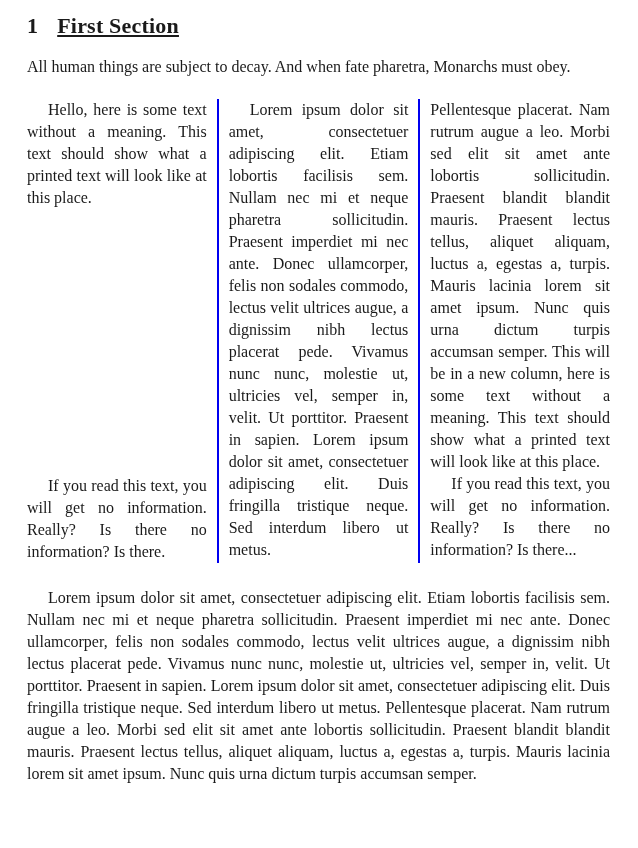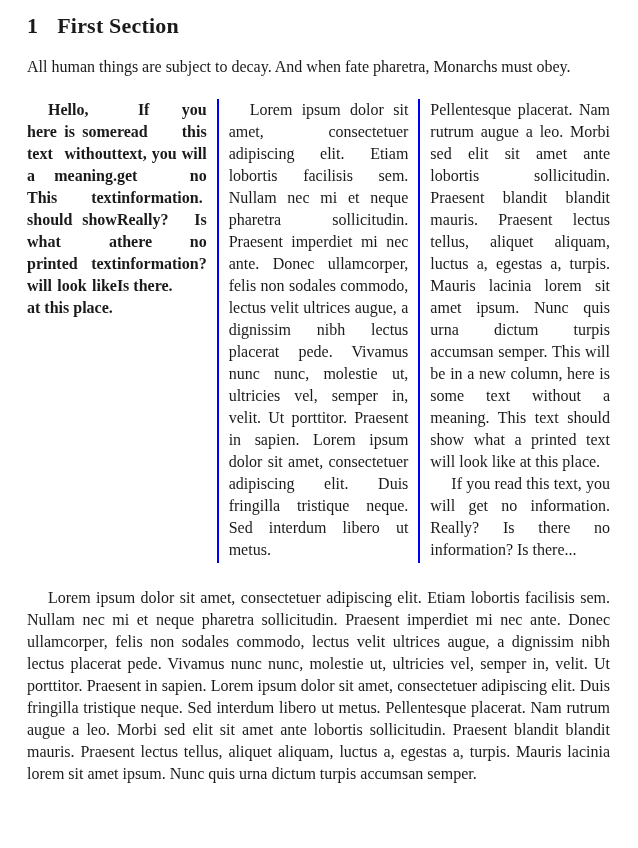--- a/index.html
+++ b/index.html
@@ -18,39 +18,39 @@
     padding: 13px 28px 8px 27px;
     overflow: hidden;
   }
 
   .section-heading {
     margin: 0;
     font-size: 22px;
     line-height: 26px;
     font-weight: bold;
     letter-spacing: 0.2px;
+    text-decoration: underline;
   }
   .section-number { display: inline-block; margin-right: 19px; }
 
   p { margin: 0; text-align: justify; hyphens: auto; -webkit-hyphens: auto; }
 
   .intro { margin-top: 17px; }
 
   .columns {
     display: flex;
     margin-top: 21px;
     height: 464px;
     align-items: stretch;
   }
   .col { flex: 1 1 0; min-width: 0; }
   .col-fill {
     display: flex;
-    flex-direction: row;
+    flex-direction: column;
     justify-content: space-between;
-    font-weight: bold;
   }
   .vrule {
     flex: 0 0 2px;
     width: 2px;
     margin: 0 10px;
     background: var(--rule-color, #0000f0);
   }
   .indent { text-indent: 21px; }
 
   .closing { margin-top: 24px; }

